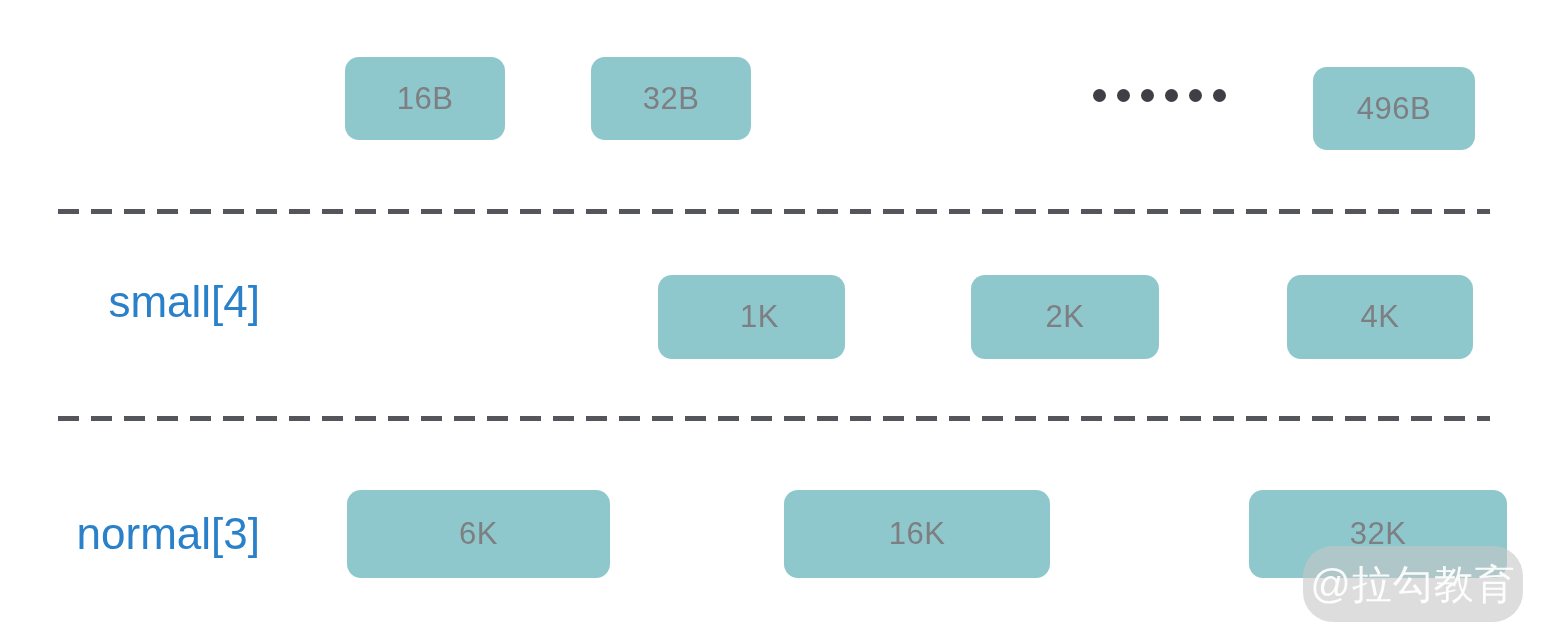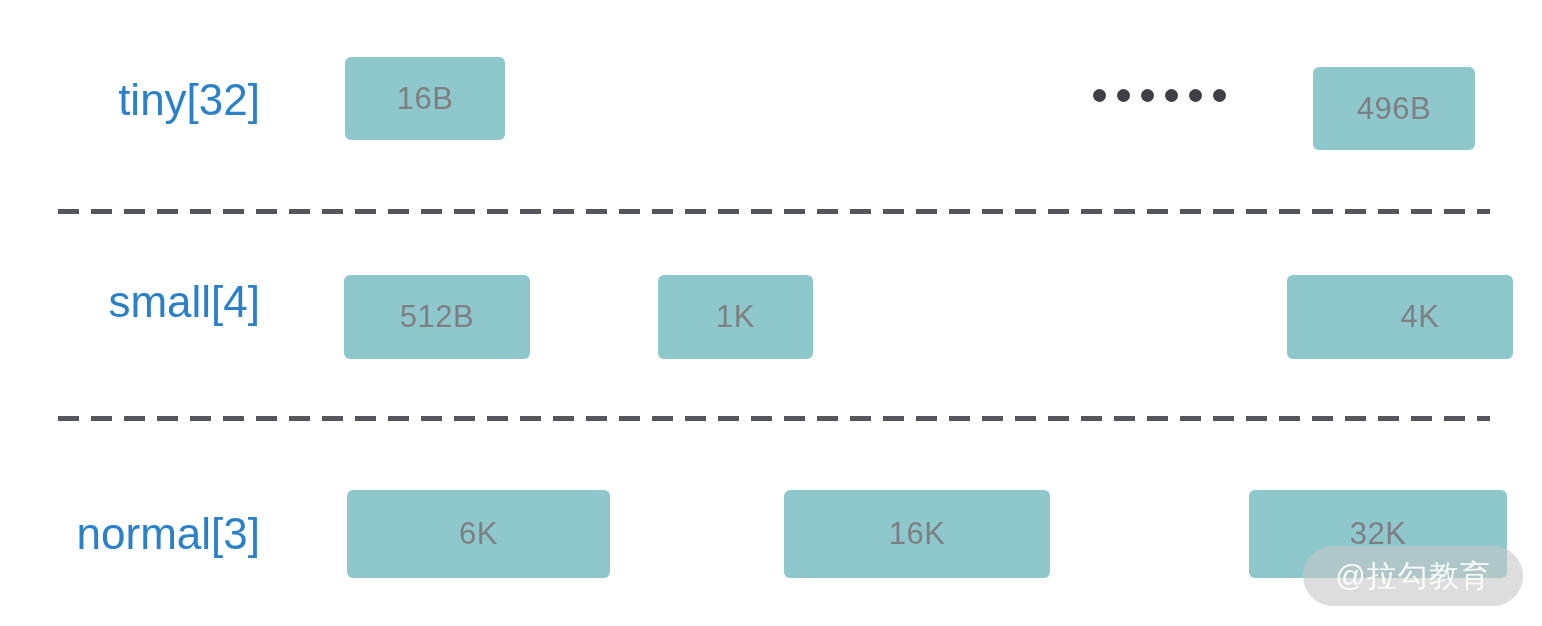--- a/index.html
+++ b/index.html
@@ -25,21 +25,21 @@
   .l1 { top: 74px; }
   .l2 { top: 276px; }
   .l3 { top: 508px; }
   .box {
     position: absolute;
     display: flex;
     align-items: center;
     justify-content: center;
     background: var(--box-fill, #8fc8cc);
     color: var(--box-text, #7d7f82);
-    border-radius: 6px;
+    border-radius: 14px;
     font-size: 31px;
     font-weight: 400;
     letter-spacing: 0.5px;
   }
   
   .r1 { top: 57px; height: 83px; }
   .r1b1 { left: 345px;  width: 160px; }
   .r1b2 { left: 591px;  width: 160px; }
   .r1b3 { left: 837px;  width: 160px; }
   .r1b4 { left: 1313px; width: 162px; margin-top: 10px; }
@@ -52,23 +52,23 @@
   }
   .dot {
     width: 13px;
     height: 13px;
     border-radius: 50%;
     background: var(--dots, #3e4045);
   }
   
   .r2 { top: 275px; height: 84px; }
   .r2b1 { left: 344px;  width: 186px; }
-  .r2b2 { left: 658px;  width: 155px; }
+  .r2b2 { left: 658px;  width: 171px; padding-left: 16px; }
   .r2b3 { left: 971px;  width: 188px; }
-  .r2b4 { left: 1287px; width: 186px; padding-left: 40px; }
+  .r2b4 { left: 1287px; width: 186px; }
   
   .r3 { top: 490px; height: 88px; }
   .r3b1 { left: 347px;  width: 263px; }
   .r3b2 { left: 784px;  width: 266px; }
   .r3b3 { left: 1209px; width: 258px; margin-left: 40px; }
   .divider {
     position: absolute;
     left: 58px;
     width: 1432px;
     height: 5px;
@@ -78,53 +78,53 @@
       transparent 21px 33px
     );
   }
   .d1 { top: 209px; }
   .d2 { top: 416px; }
   .watermark {
     position: absolute;
     left: 1303px;
     top: 546px;
     width: 220px;
-    height: 60px;
+    height: 76px;
     border-radius: 30px;
     background: rgba(198, 198, 198, 0.6);
     color: rgba(255, 255, 255, 0.92);
-    font-size: 30px;
+    font-size: 40px;
     display: flex;
     align-items: center;
     justify-content: center;
     letter-spacing: 1px;
   }
 </style>
 </head>
 <body>
 
 <div class="canvas">
 
-  <div class="label l1">tiny[32]</div>
   <div class="box r1 r1b1">16B</div>
+  <div class="box r1 r1b2">32B</div>
   <div class="dots">
     <span class="dot"></span>
     <span class="dot"></span>
     <span class="dot"></span>
     <span class="dot"></span>
     <span class="dot"></span>
     <span class="dot"></span>
   </div>
   <div class="box r1 r1b4">496B</div>
 
   <div class="divider d1"></div>
 
   <div class="label l2">small[4]</div>
-  <div class="box r2 r2b1">512B</div>
   <div class="box r2 r2b2">1K</div>
+  <div class="box r2 r2b3">2K</div>
   <div class="box r2 r2b4">4K</div>
 
   <div class="divider d2"></div>
 
   <div class="label l3">normal[3]</div>
   <div class="box r3 r3b1">6K</div>
   <div class="box r3 r3b2">16K</div>
   <div class="box r3 r3b3">32K</div>
 
   <div class="watermark">@拉勾教育</div>

